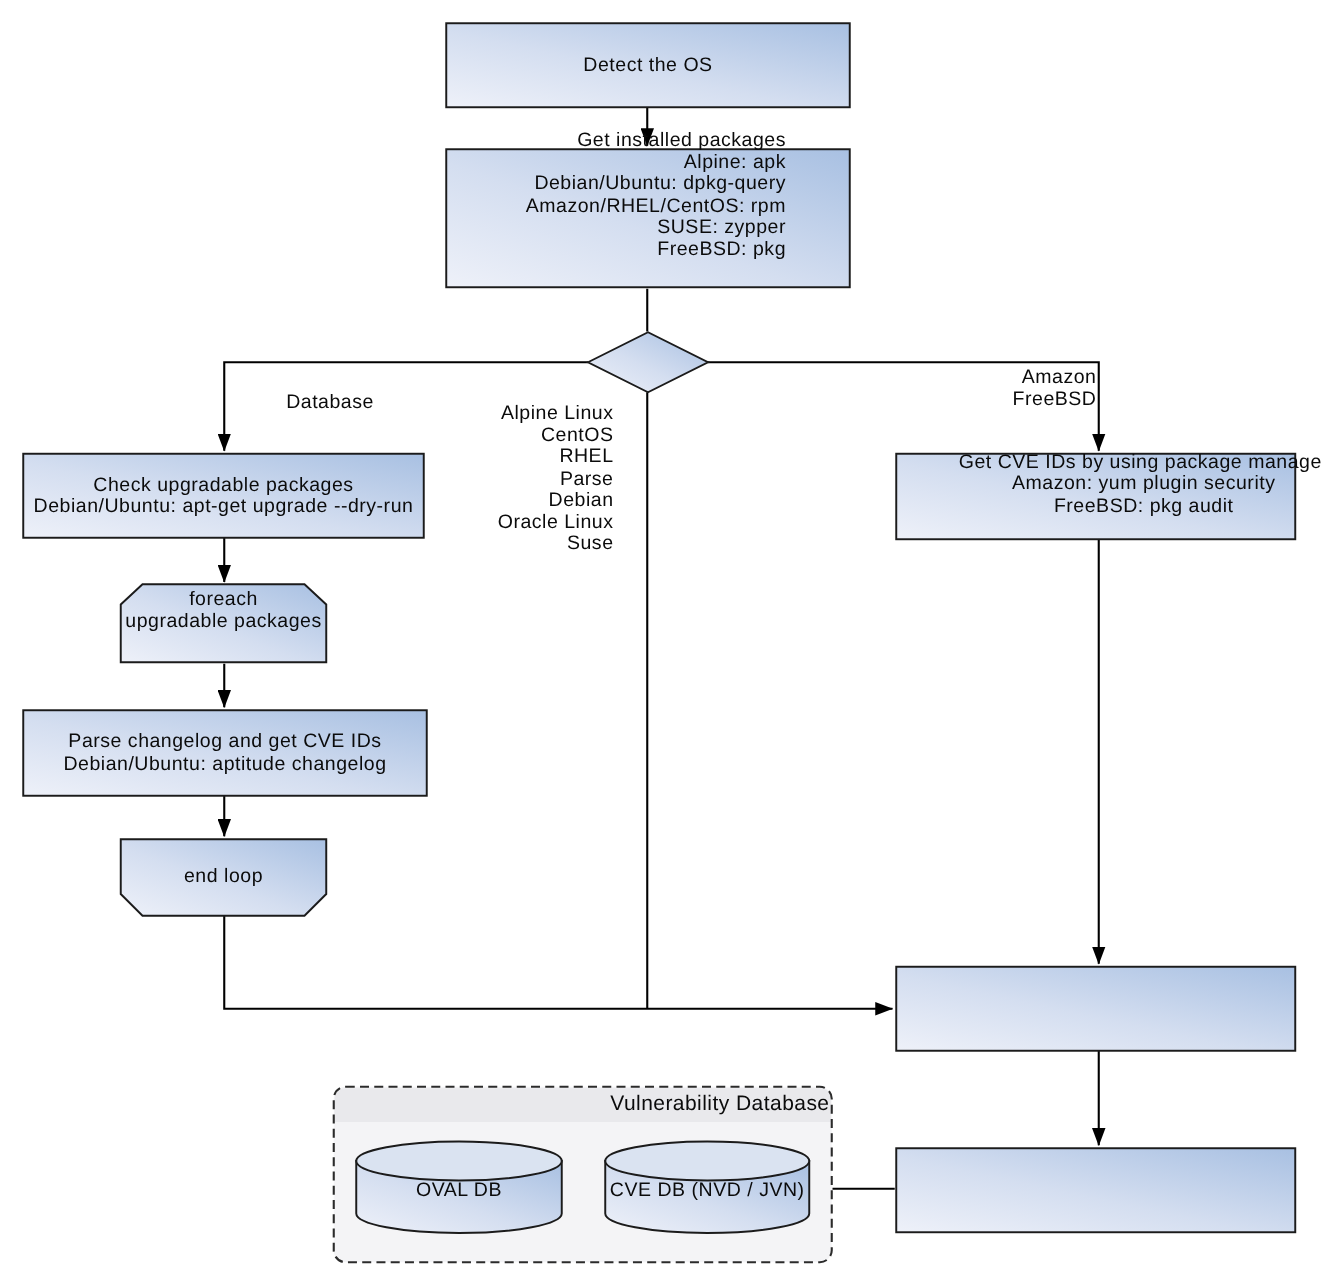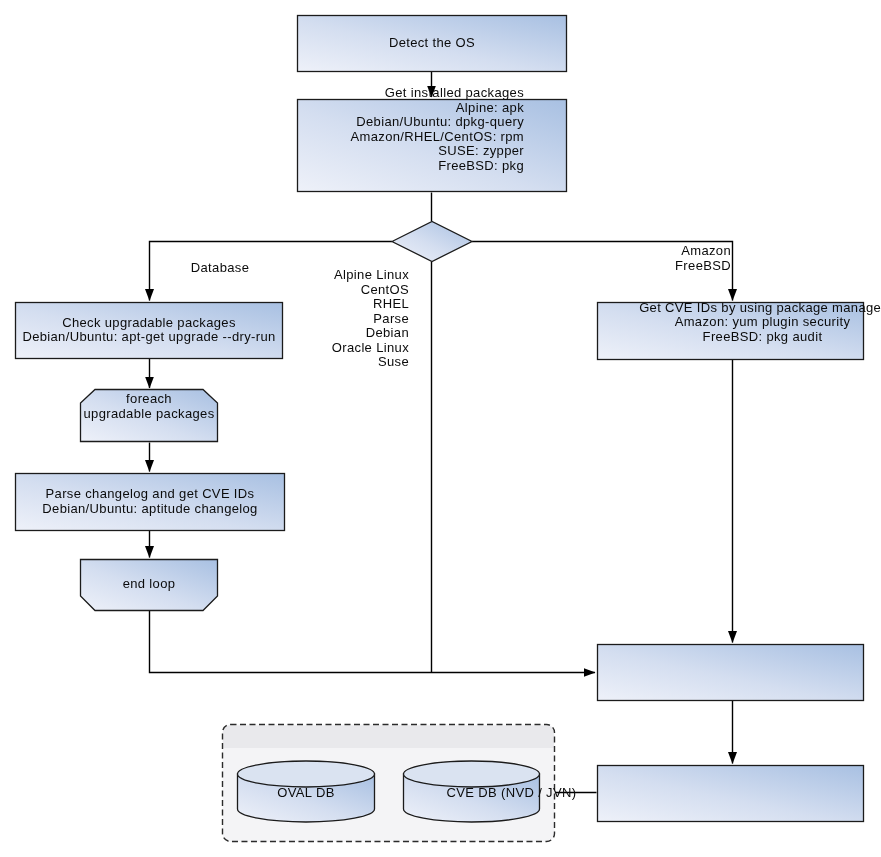--- a/index.html
+++ b/index.html
@@ -123,18 +123,19 @@
 Debian/Ubuntu: aptitude changelog</div>
 
   <div class="label center-box" style="left:80px; top:559px; width:138px; height:51px;">end loop</div>
 
   <div class="label center-box" style="left:597px; top:302px; width:267px; height:41px;margin-left:32px;">Get CVE IDs by using package manager
 Amazon: yum plugin security
 FreeBSD: pkg audit</div>
 
 
 
+  <div class="label right-text panel-title" style="left:283px; top:727px; width:270px;">Vulnerability Database</div>
 
   <div class="label center-box" style="left:237px; top:785px; width:138px; height:16px;">OVAL DB</div>
 
-  <div class="label center-box" style="left:403px; top:785px; width:137px; height:16px;padding-left:40px;">CVE DB (NVD / JVN)</div>
+  <div class="label center-box" style="left:403px; top:785px; width:137px; height:16px;">CVE DB (NVD / JVN)</div>
 
 </div>
 
 </body></html>

